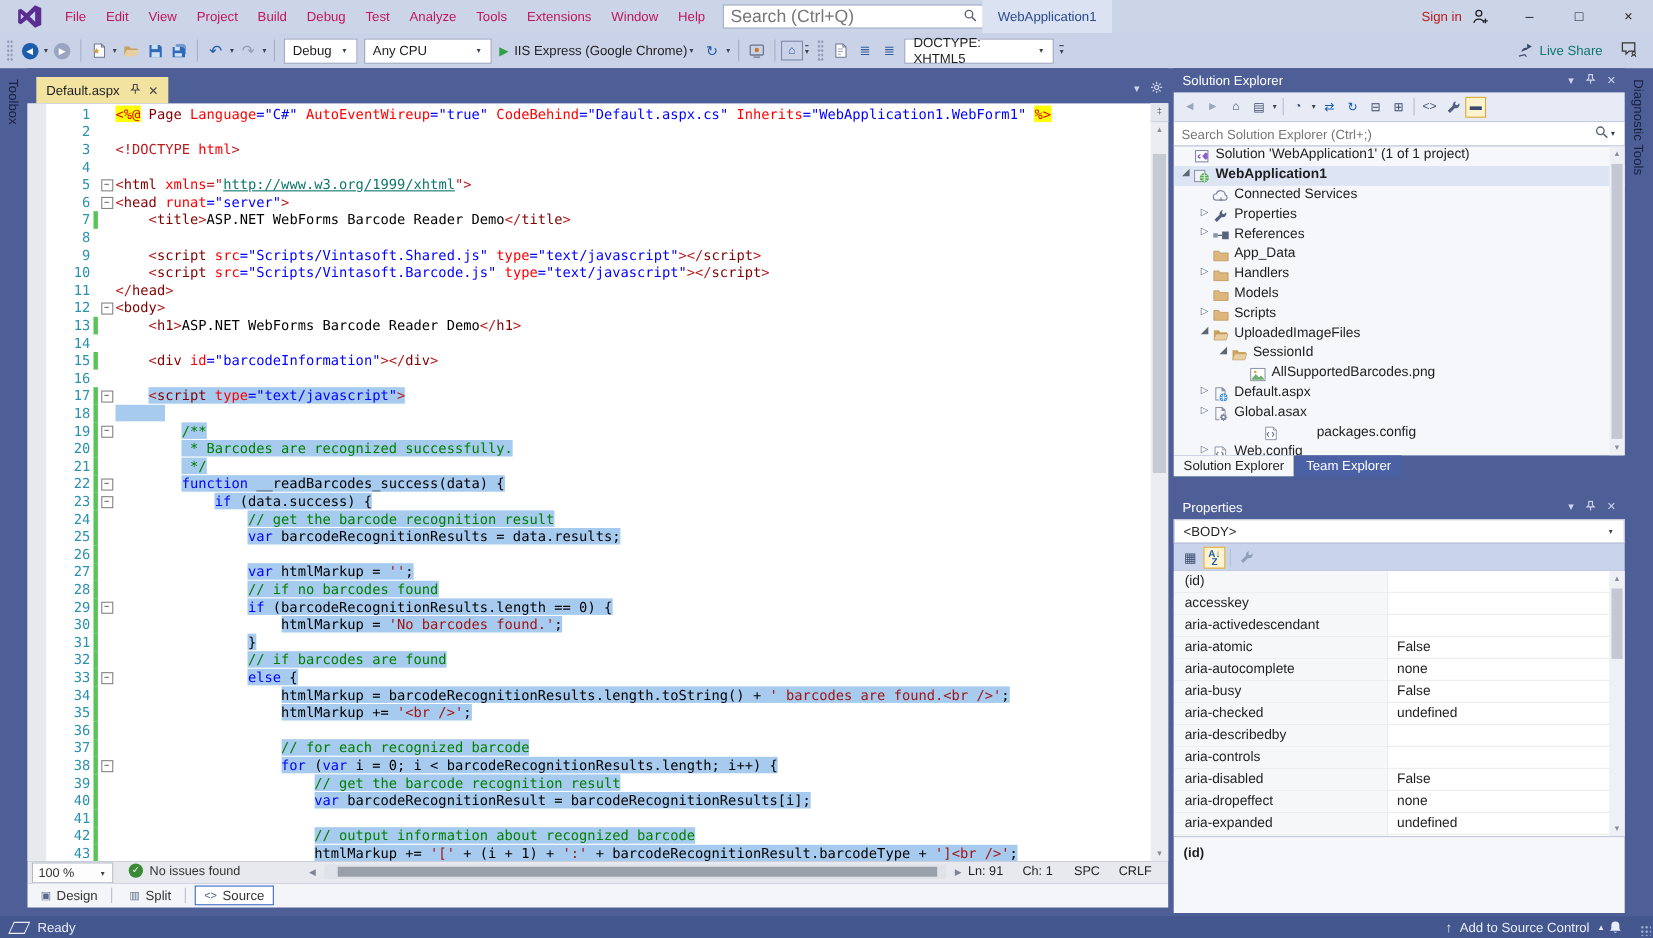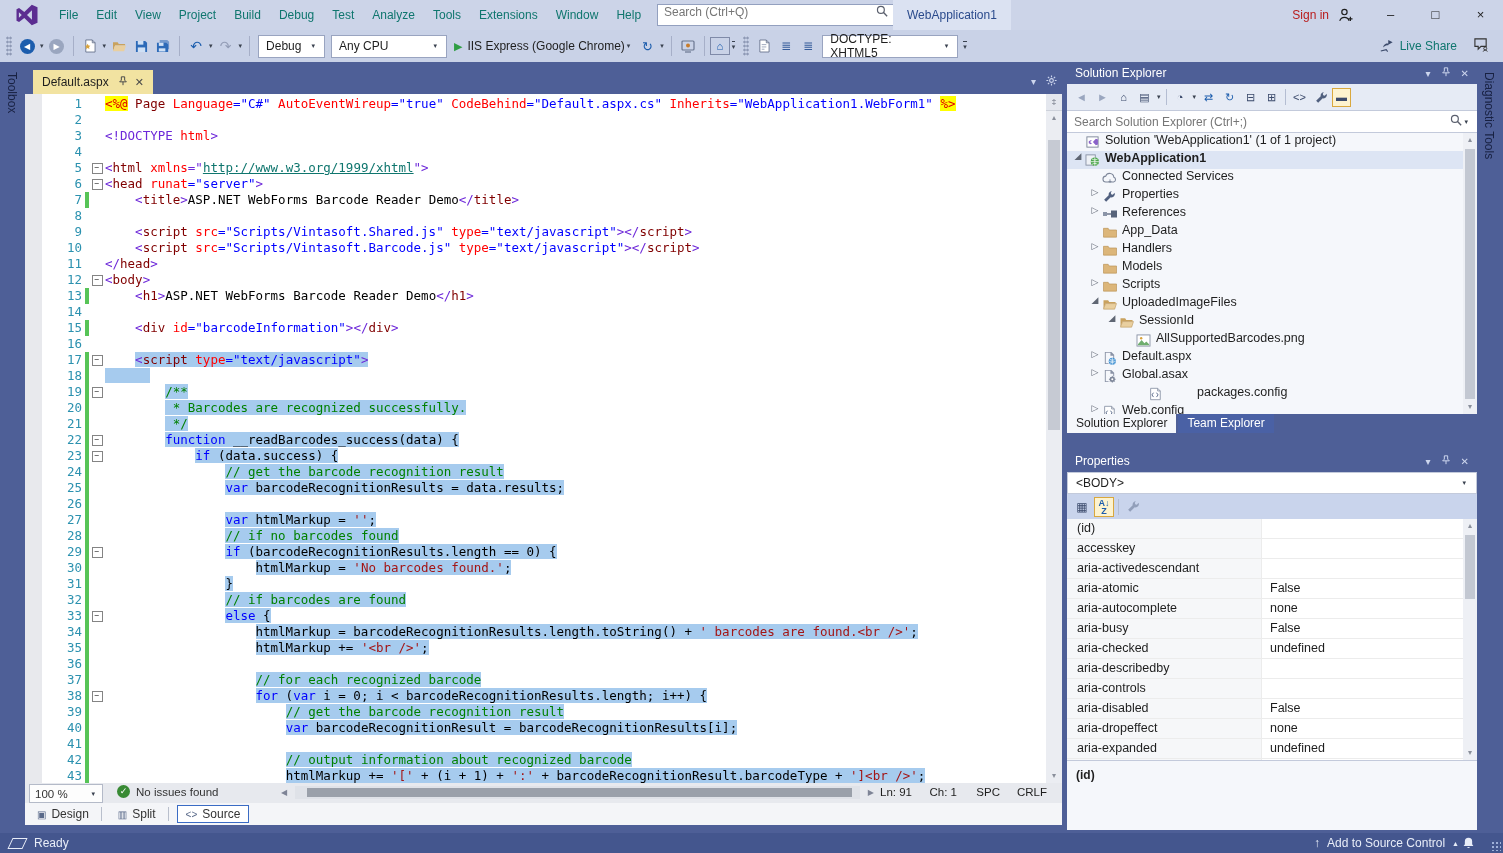--- a/index.html
+++ b/index.html
@@ -1,22 +1,22 @@
 <!DOCTYPE html>
 <html><head>
 <meta charset="utf-8">
 <style>
   html,body{margin:0;padding:0;background:#2a3350;}
   .app{position:relative;width:1503px;height:853px;overflow:hidden;font-family:"Liberation Sans",sans-serif;background:#4e5f97;-webkit-font-smoothing:antialiased;}
   
   .titlebar{position:absolute;top:0;left:0;right:0;height:30px;background:#ccd4e8;display:flex;align-items:center;}
   .vslogo{width:26px;height:26px;margin:0 10px 0 14px;display:flex;align-items:center;justify-content:center;}
   .menubar{display:flex;height:30px;}
-  .menu-item{padding:0 9px;font-size:12px;color:#0f766e;line-height:30px;cursor:default;}
-  .qsearch{position:absolute;left:657px;top:4px;width:224px;height:20px;background:#fff;border:1px solid #93a0bf;display:flex;align-items:flex-start;padding:0 6px;font-size:12px;color:#767676;}
+  .menu-item{padding:0 9px;font-size:12px;color:#be185d;line-height:30px;cursor:default;}
+  .qsearch{position:absolute;left:657px;top:4px;width:224px;height:20px;background:#fff;border:1px solid #93a0bf;display:flex;align-items:flex-end;padding:0 6px;font-size:16px;color:#767676;}
   .qsearch .qs-text{flex:1;}
   .projbadge{position:absolute;left:893px;top:0;height:30px;line-height:30px;padding:0 14px;background:#dbe2f2;color:#2a4a8c;font-size:12px;}
   .tb-right{position:absolute;right:0;top:0;height:30px;display:flex;align-items:center;}
   .signin{font-size:12px;color:#b91c1c;margin-right:8px;}
   .accicon{margin-right:14px;display:flex;align-items:center;}
   .winbtn{width:45px;height:30px;text-align:center;line-height:30px;font-size:13px;color:#1e1e1e;}
   
   .toolbar{position:absolute;top:30px;left:0;right:0;height:32px;background:#c9d2e7;display:flex;align-items:center;font-size:12px;color:#1e1e1e;}
   .grip{width:6px;height:20px;margin:0 4px 0 6px;background-image:radial-gradient(#8e99b5 1px,transparent 1.2px);background-size:3px 4px;}
   .ticon{min-width:20px;height:22px;display:flex;align-items:center;justify-content:center;margin:0 1px;color:#1c5dad;}
@@ -46,21 +46,21 @@
   .indmargin{position:absolute;left:0;top:0;bottom:0;width:17px;background:#e8e9ed;}
   .codelines{position:absolute;left:17px;top:2px;right:16px;}
   .cl{display:flex;height:16px;line-height:16px;font-family:"DejaVu Sans Mono","Liberation Mono",monospace;font-size:12.5px;}
   .ln{width:40px;text-align:right;color:#2b91af;padding-right:3px;flex:none;}
   .chg{width:4px;flex:none;}
   .chg.on{background:#57c457;}
   .fold{width:16px;flex:none;display:flex;align-items:center;justify-content:center;}
   .foldbox{width:9px;height:9px;border:1px solid #848484;background:#fff;font-size:8px;line-height:8px;text-align:center;color:#333;}
   .codetext{white-space:pre;flex:none;}
   .selbg{background:#a6cbee;}
-  .sg-t{color:#800000;} .sg-d{color:#6d28d9;} .sg-a{color:#ff0000;} .sg-v{color:#0000ff;}
+  .sg-t{color:#800000;} .sg-d{color:#b91c1c;} .sg-a{color:#ff0000;} .sg-v{color:#0000ff;}
   .sg-k{color:#0000ff;} .sg-s{color:#a31515;} .sg-c{color:#008000;} .sg-p{color:#000;}
   .sg-u{color:#0f766e;text-decoration:underline;}
   .sg-y{color:#e00000;background:#ffff00;}
   .vscroll{position:absolute;top:32px;right:0;width:16px;height:689px;background:#ebedf2;font-size:8px;color:#8a8f9b;}
   .vs-split{height:16px;border-bottom:1px solid #cdd1da;text-align:center;line-height:15px;color:#5a6070;background:#e4e7ee;}
   .vs-up,.vs-down{height:14px;text-align:center;line-height:14px;}
   .vs-down{position:absolute;bottom:0;width:100%;}
   .vs-thumb{position:absolute;left:2px;right:2px;top:46px;height:290px;background:#c6cad3;}
   .bottombar{position:absolute;top:721px;left:0;right:0;height:20px;background:#e7e9ee;font-size:11.5px;color:#333;}
   .zoomcombo{position:absolute;left:4px;top:1px;width:62px;height:17px;background:#fdfdfd;border:1px solid #b4bac8;display:flex;align-items:center;justify-content:space-between;padding:0 5px;}

